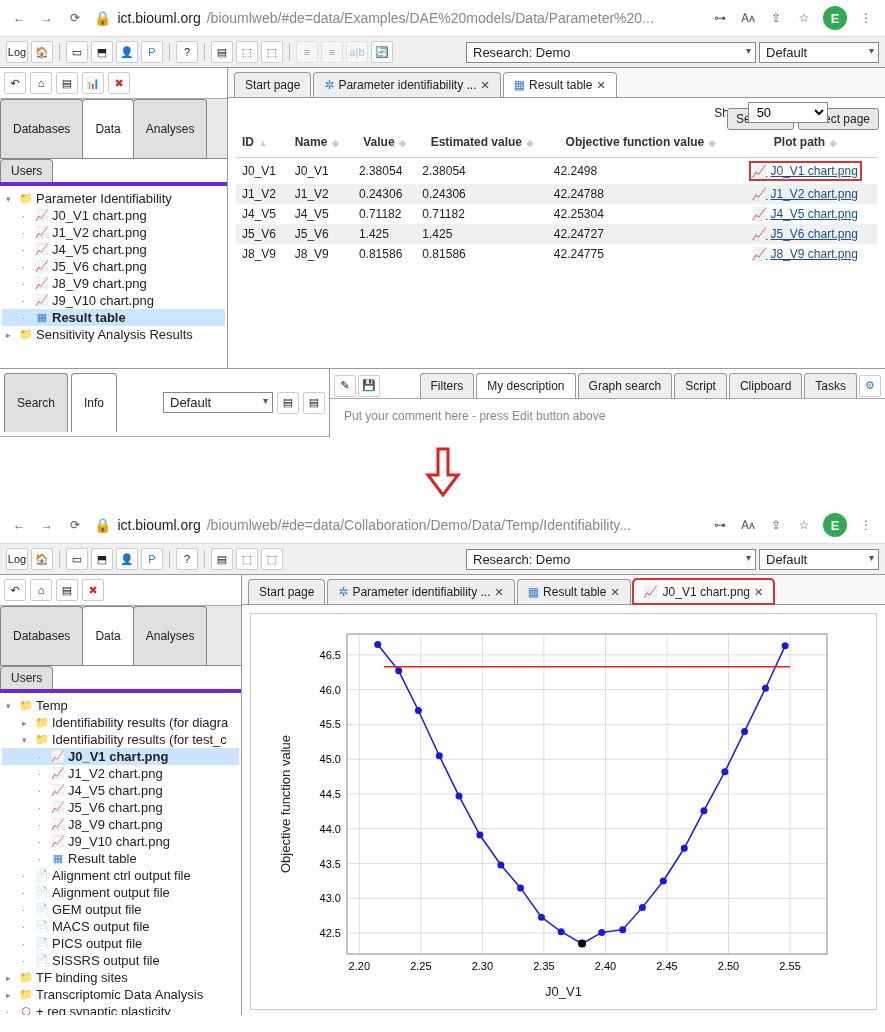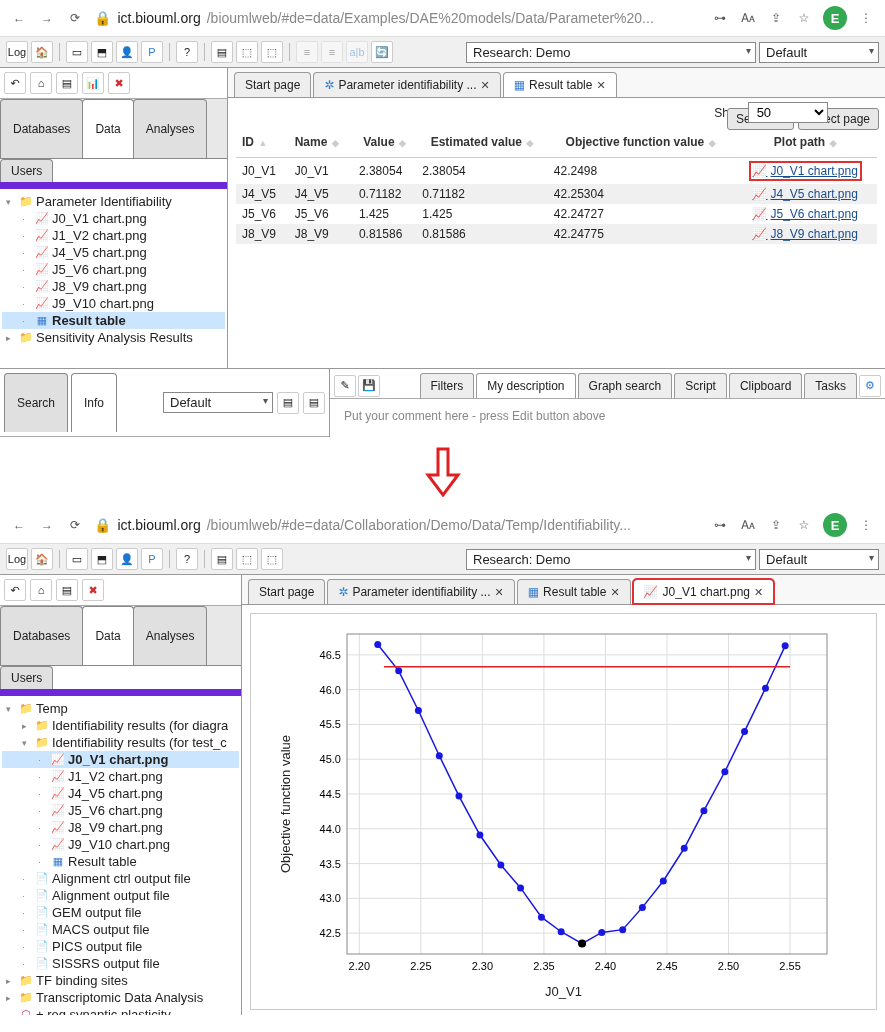--- a/index.html
+++ b/index.html
@@ -15,21 +15,21 @@
 .tb-btn { width: 22px; height: 22px; border: 1px solid #ccc; background: #fff; display: flex; align-items: center; justify-content: center; cursor: pointer; font-size: 11px; border-radius: 2px; }
 .tb-sep { width: 1px; height: 18px; background: #bbb; margin: 0 3px; }
 .dropdown { border: 1px solid #888; background: #fff; padding: 2px 18px 2px 6px; font-size: 13px; position: relative; }
 .dropdown::after { content: "▾"; position: absolute; right: 4px; top: 2px; color: #555; font-size: 10px; }
 .app-body { display: flex; height: 300px; }
 .left-panel { width: 228px; border-right: 1px solid #999; display: flex; flex-direction: column; }
 .tree-toolbar { display: flex; gap: 4px; padding: 4px; border-bottom: 1px solid #aaa; }
 .nav-tabs { display: flex; border-bottom: 1px solid #888; background: #e8e8e8; }
 .nav-tab { padding: 22px 12px; border: 1px solid #888; border-bottom: none; background: #e0e0e0; cursor: pointer; margin-right: -1px; border-radius: 4px 4px 0 0; }
 .nav-tab.active { background: #fff; font-weight: normal; }
-.sub-tabs { display: flex; border-bottom: 7px solid #6d28d9; }
+.sub-tabs { display: flex; border-bottom: 4px solid #6d28d9; }
 .sub-tab { padding: 4px 10px; border: 1px solid #888; background: #e0e0e0; cursor: pointer; border-radius: 4px 4px 0 0; border-bottom: none; }
 .tree { flex: 1; overflow: auto; padding: 4px 2px; font-size: 13px; }
 .tree-row { display: flex; align-items: center; gap: 3px; padding: 1px 2px; white-space: nowrap; }
 .tree-toggle { width: 10px; color: #888; cursor: pointer; font-size: 9px; }
 .tree-icon { width: 14px; height: 14px; display: inline-flex; align-items: center; justify-content: center; font-size: 11px; }
 .tree-label { cursor: pointer; }
 .tree-row.selected { background: #cce5ff; }
 .tree-row.selected .tree-label { font-weight: bold; }
 .folder-icon { color: #d4a017; }
 .chart-icon { color: #d04040; }
@@ -220,20 +220,28 @@
               </tr>
             </thead>
             <tbody>
               <tr>
                 <td>J0_V1</td>
                 <td>J0_V1</td>
                 <td>2.38054</td>
                 <td>2.38054</td>
                 <td>42.2498</td>
                 <td style="text-align:center"><span class="plot-link hl-red"><span style="color:#d04040">📈</span>J0_V1 chart.png</span></td>
+              </tr>
+              <tr>
+                <td>J1_V2</td>
+                <td>J1_V2</td>
+                <td>0.24306</td>
+                <td>0.24306</td>
+                <td>42.24788</td>
+                <td style="text-align:center"><span class="plot-link"><span style="color:#d04040">📈</span>J1_V2 chart.png</span></td>
               </tr>
               <tr>
                 <td>J4_V5</td>
                 <td>J4_V5</td>
                 <td>0.71182</td>
                 <td>0.71182</td>
                 <td>42.25304</td>
                 <td style="text-align:center"><span class="plot-link"><span style="color:#d04040">📈</span>J4_V5 chart.png</span></td>
               </tr>
               <tr>

